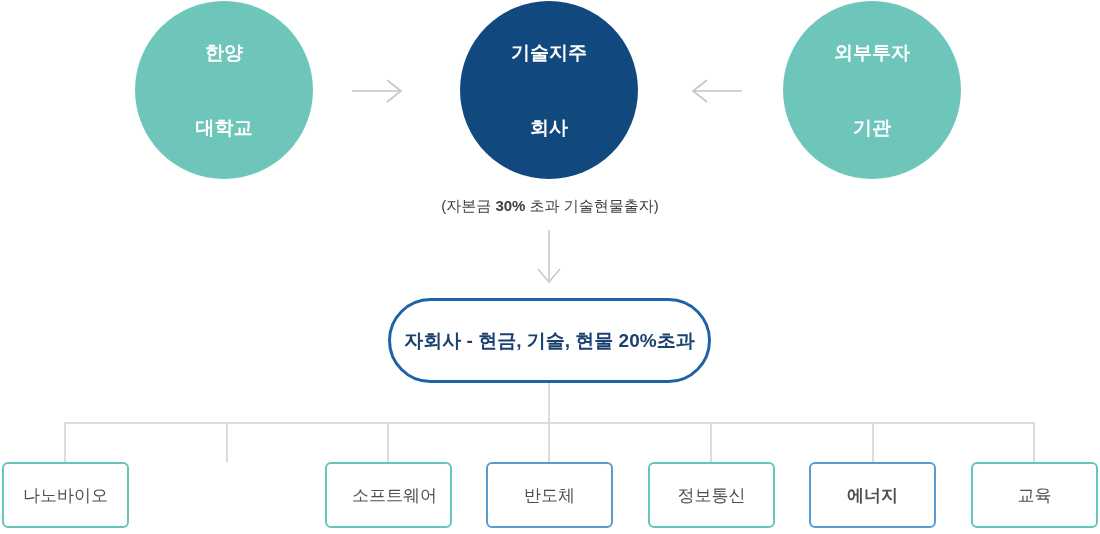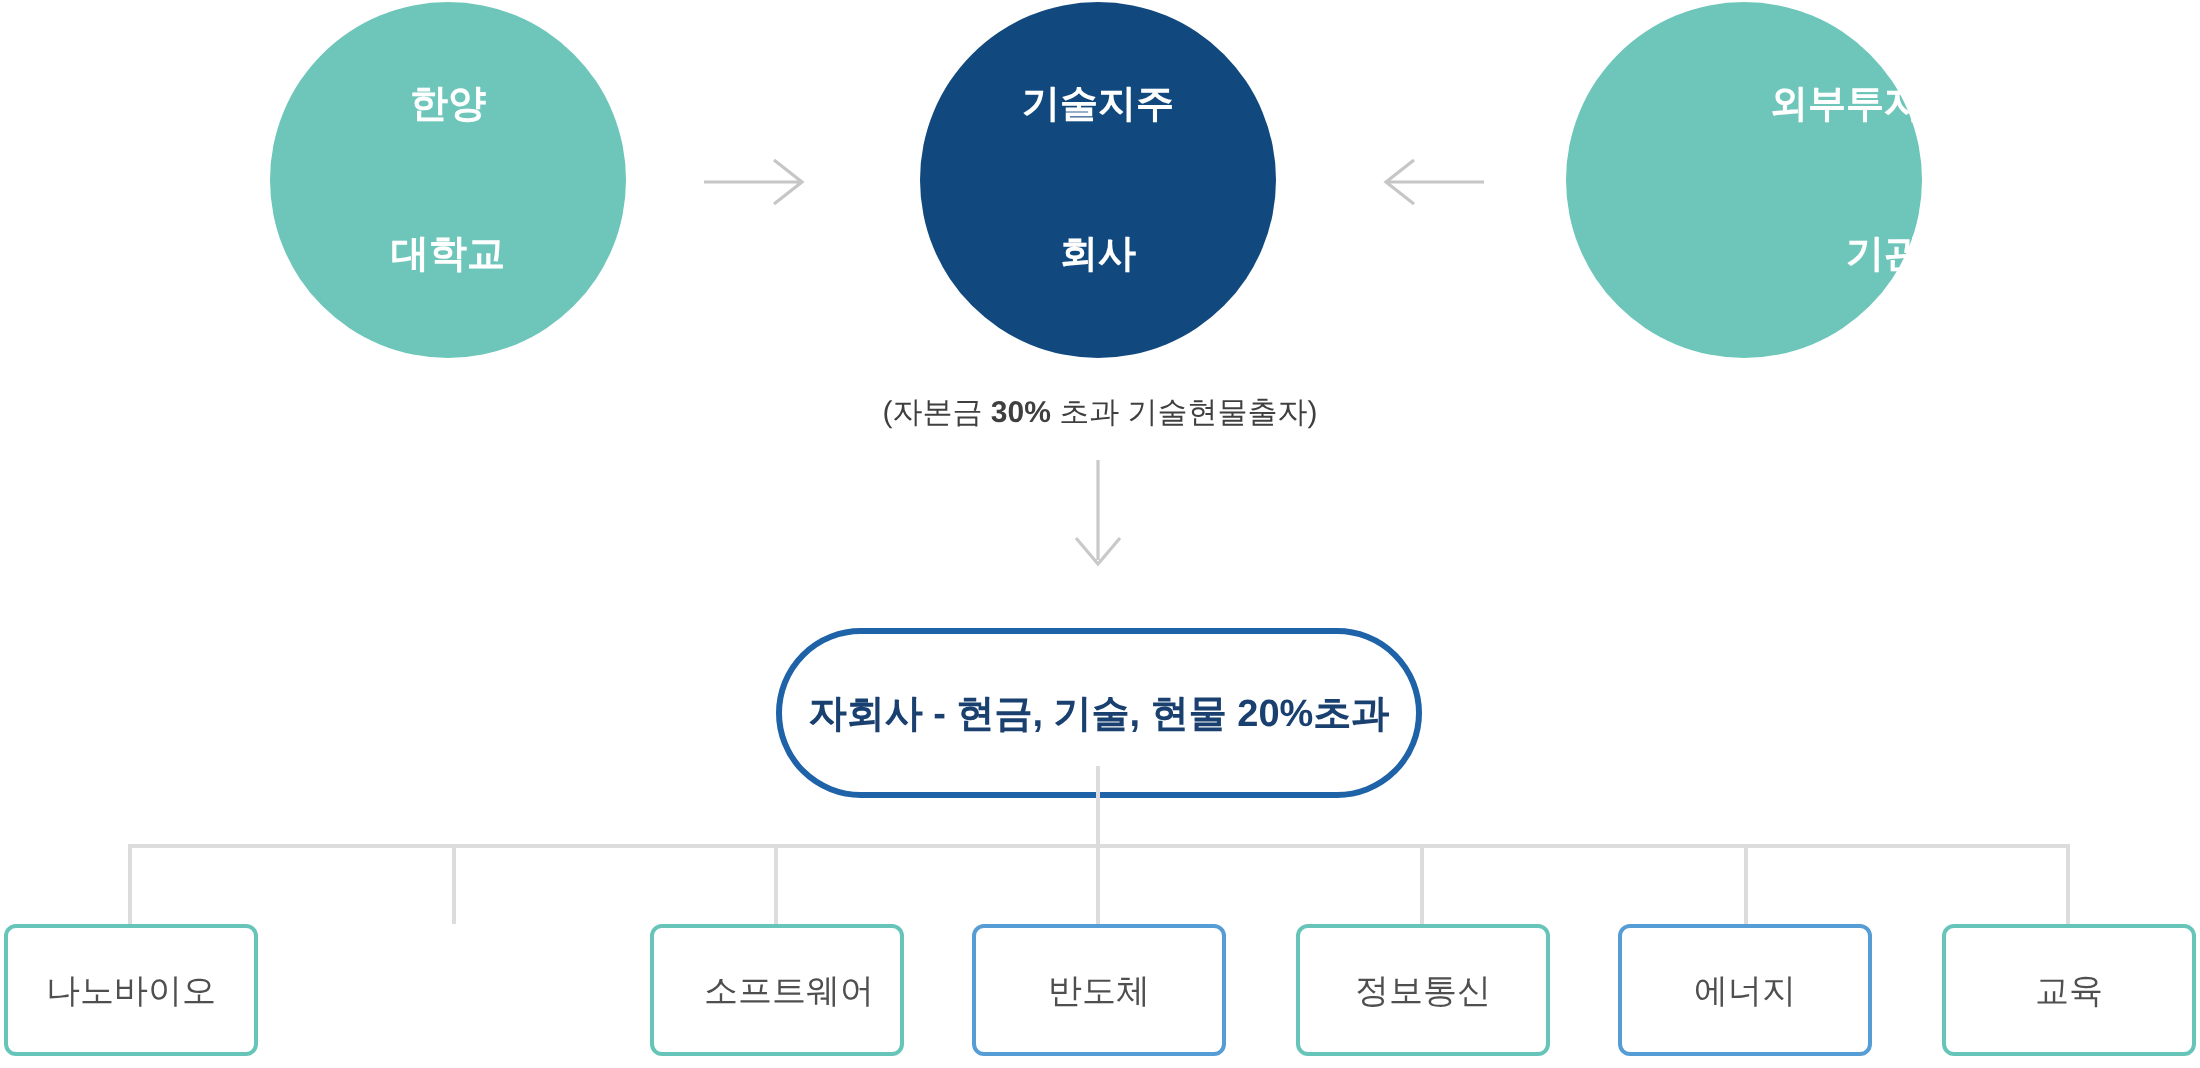--- a/index.html
+++ b/index.html
@@ -23,21 +23,21 @@
     justify-content: center;
     color: #ffffff;
     font-size: 19px;
     font-weight: bold;
     text-align: center;
     line-height: 31px;
     gap: 44px;
   }
   .circle-1 { left: 135px; }
   .circle-2 { left: 460px; }
-  .circle-3 { left: 783px; align-items: flex-end; }
+  .circle-3 { left: 783px; }
   .arrow-svg { position: absolute; }
   .caption {
     position: absolute;
     left: 0;
     top: 197px;
     width: 1100px;
     text-align: center;
     font-size: 15px;
     color: #3f3f3f;
     letter-spacing: 0;
@@ -111,21 +111,21 @@
   </svg>
 
   <div class="caption">
     <span>(자본금 </span><b>30%</b><span> 초과 기술현물출자)</span>
   </div>
 
   <svg class="arrow-svg" style="left:536px; top:228px;" width="26" height="58" viewBox="0 0 26 58">
     <path d="M13 2 V52 M2 41 L13 54 L24 41" fill="none" stroke="#c9c9c9" stroke-width="1.6"></path>
   </svg>
 
-  <div class="pill" style="border-color: rgb(30, 98, 168); margin-top: 16px;">
+  <div class="pill" style="border-color: rgb(30, 98, 168);">
     <span>자회사 - 현금, 기술, 현물 20%초과</span>
   </div>
 
   <div class="line line-v" style="left:548px; top:383px; height:41px;"></div>
   <div class="line line-h" style="left:65px;  top:422px; width:970px;"></div>
   <div class="line line-v" style="left:64px;   top:422px; height:40px;"></div>
   <div class="line line-v" style="left:226px;  top:422px; height:40px;"></div>
   <div class="line line-v" style="left:387px;  top:422px; height:40px;"></div>
   <div class="line line-v" style="left:548px;  top:422px; height:40px;"></div>
   <div class="line line-v" style="left:710px;  top:422px; height:40px;"></div>
@@ -137,20 +137,20 @@
   </div>
   <div class="cat-box" style="left: 325px; border-color: rgb(102, 197, 184); padding-left: 12px;">
     <span>소프트웨어</span>
   </div>
   <div class="cat-box" style="left: 486px; border-color: rgb(86, 157, 214);">
     <span>반도체</span>
   </div>
   <div class="cat-box" style="left: 648px; border-color: rgb(102, 197, 184);">
     <span>정보통신</span>
   </div>
-  <div class="cat-box" style="left: 809px; border-color: rgb(86, 157, 214);">
+  <div class="cat-box" style="left: 809px; border-color: rgb(86, 157, 214); font-weight: bold;">
     <span>에너지</span>
   </div>
   <div class="cat-box" style="left: 971px; border-color: rgb(102, 197, 184);">
     <span>교육</span>
   </div>
 
 </div>
 
 </body></html>

